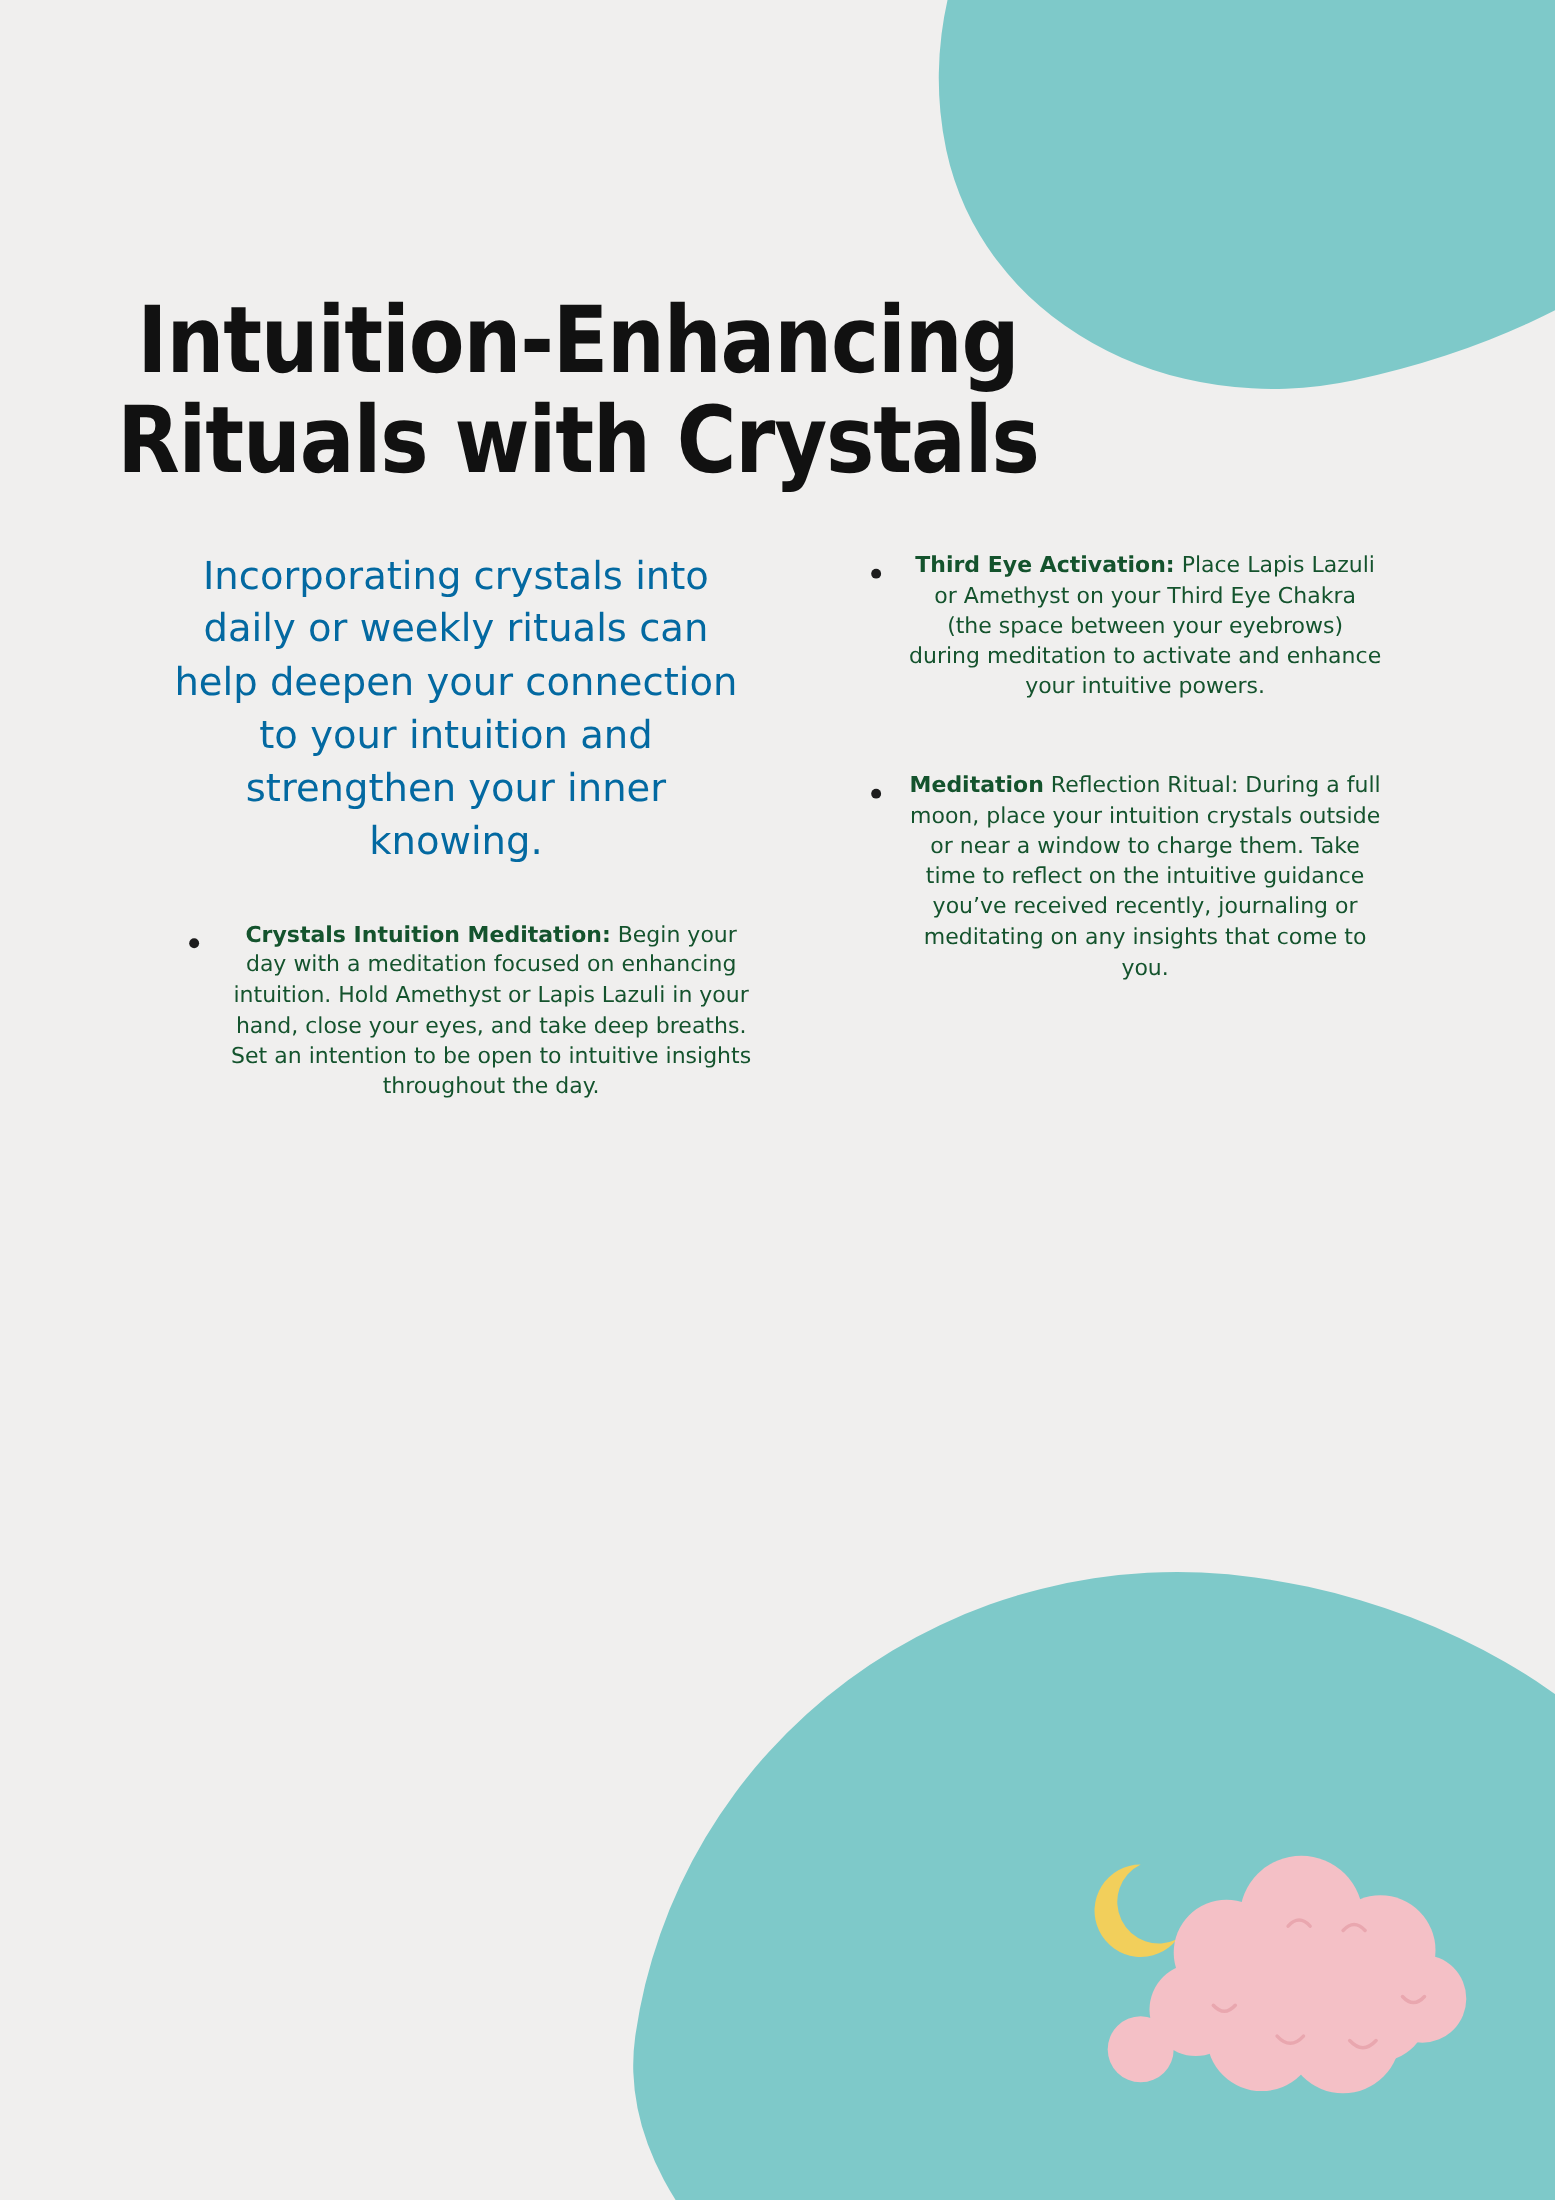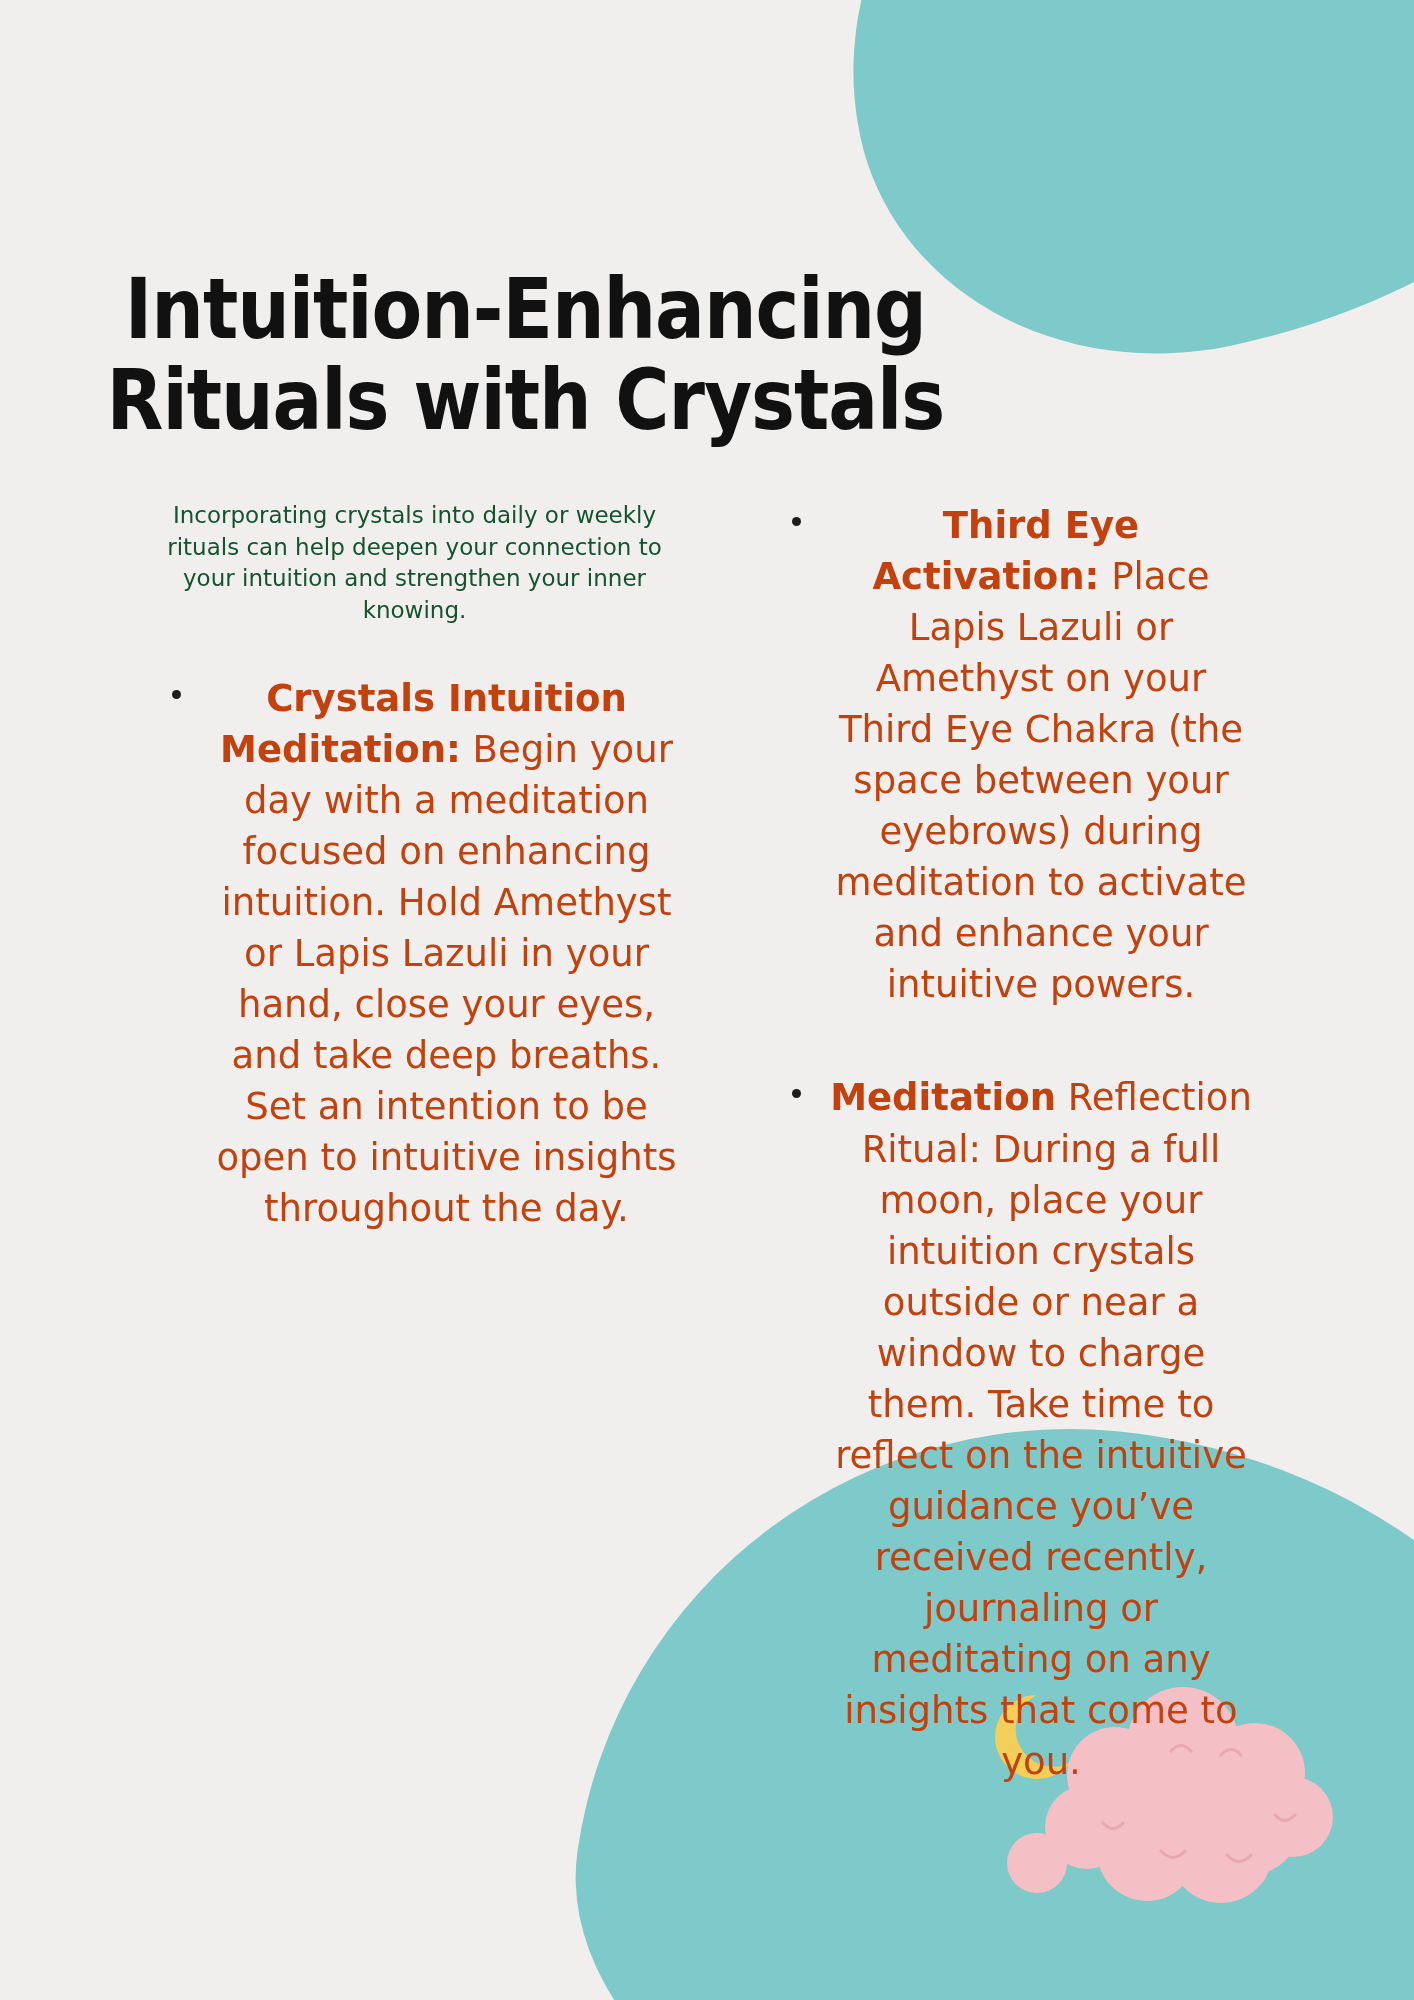--- a/index.html
+++ b/index.html
@@ -84,39 +84,39 @@
     width: 1414px;
   }
   .col {
     position: absolute;
     top: 0;
   }
   .col-left  { left: 142px;  width: 545px; }
   .col-right { left: 786px;  width: 470px; }
 
   .intro {
-    font-size: 23px;
+    font-size: 35px;
     line-height: 1.38;
-    color: #14532d;
+    color: #0369a1;
     margin: 0 0 46px 0;
     width: 545px;
   }
 
   ul.bullets {
     list-style: none;
     margin: 0;
     padding: 0;
   }
   ul.bullets > li {
     position: relative;
     padding-left: 64px;
     margin-bottom: 52px;
-    font-size: 37px;
+    font-size: 20px;
     line-height: 1.38;
-    color: #c2410c;
+    color: #14532d;
   }
   ul.bullets > li:last-child { margin-bottom: 0; }
   ul.bullets > li::before {
     content: "";
     position: absolute;
     left: 30px;
     top: 17px;
     width: 9px;
     height: 9px;
     border-radius: 50%;

